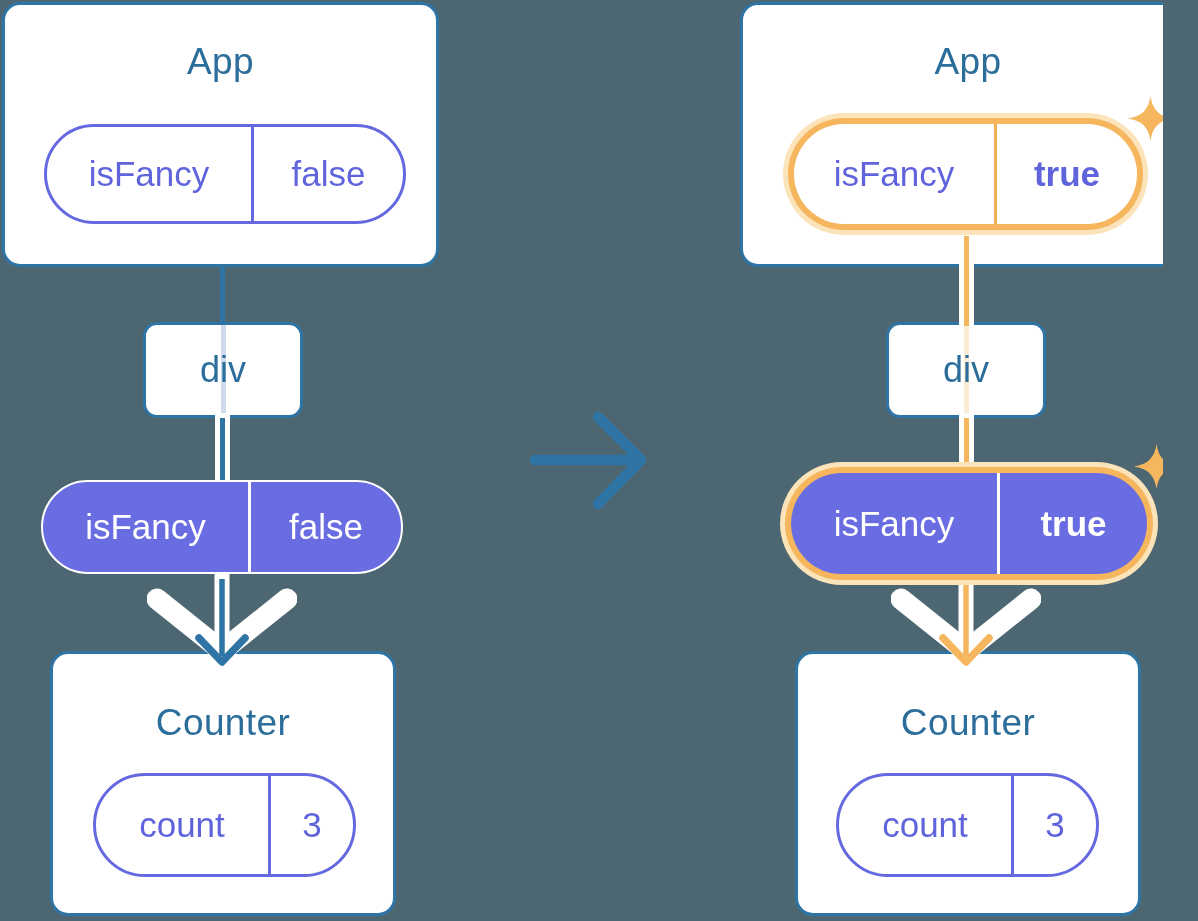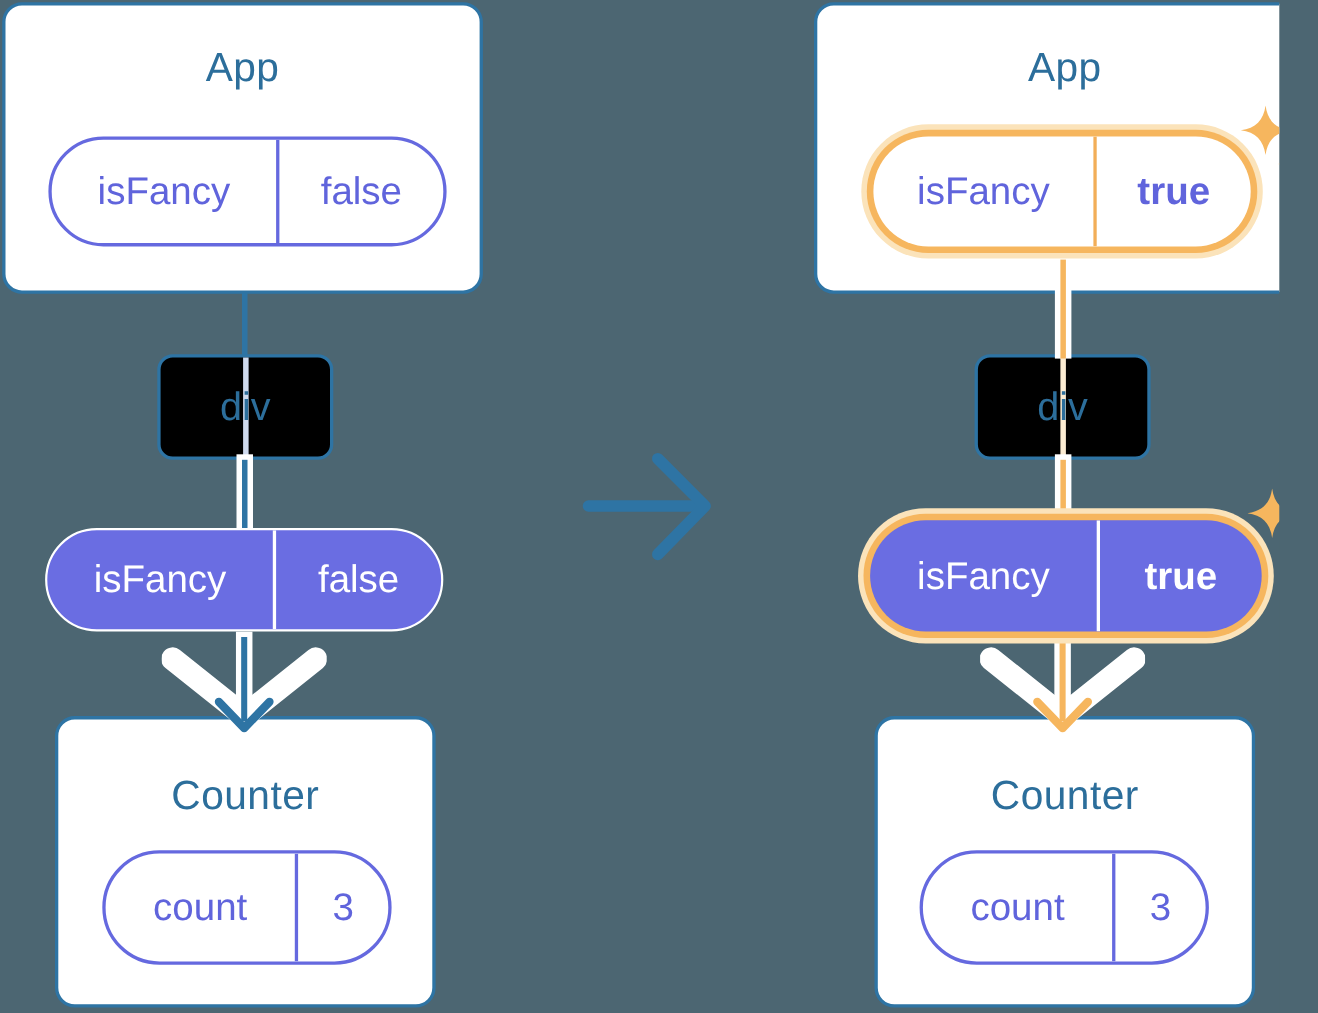--- a/index.html
+++ b/index.html
@@ -11,21 +11,21 @@
   
   .card{
     position:absolute;background:#fff;border:3px solid #2E74A4;
     border-radius:18px;box-sizing:border-box;z-index:2;
   }
   .card-title{
     position:absolute;left:0;right:0;text-align:center;
     font-size:37px;font-weight:500;color:#2C6E9B;letter-spacing:.4px;
   }
   .divbox{
-    position:absolute;background:#000000;border:3px solid #2E74A4;
+    position:absolute;background:#ffffff;border:3px solid #2E74A4;
     border-radius:14px;box-sizing:border-box;z-index:2;
     display:flex;align-items:center;justify-content:center;
   }
   .divbox .thru{
     position:absolute;top:0;bottom:0;left:50%;width:5px;margin-left:-2.5px;
   }
   .divbox .lbl{
     position:relative;z-index:1;font-size:36px;font-weight:500;color:#2C6E9B;
   }
   

